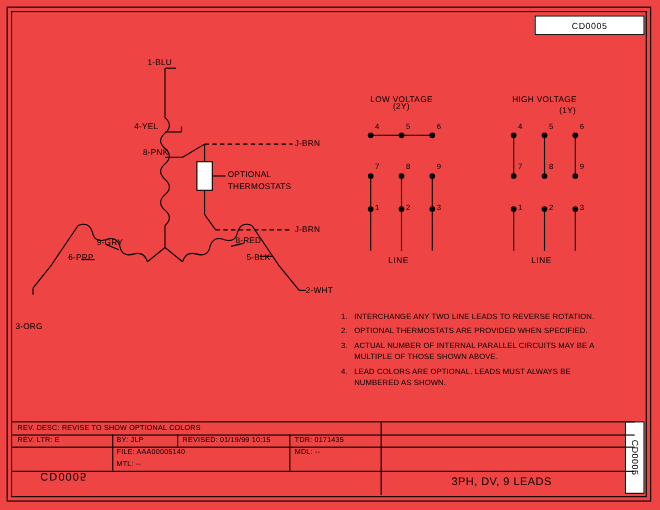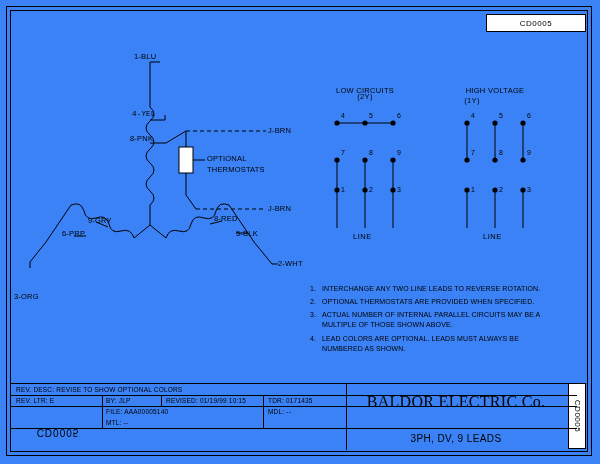--- a/index.html
+++ b/index.html
@@ -1,17 +1,17 @@
 <!DOCTYPE html>
 <html><head>
 <meta charset="utf-8">
 <style>
   html,body{margin:0;padding:0;background:#ffffff;}
   body{width:600px;height:464px;font-family:"Liberation Sans",sans-serif;color:#000;}
-  #sheet{position:relative;width:600px;height:464px;overflow:hidden;background:#3b82f6;}
+  #sheet{position:relative;width:600px;height:464px;overflow:hidden;background:#ef4444;}
   .frame{position:absolute;left:6px;top:6px;width:586px;height:450px;border:1px solid #000;box-sizing:border-box;}
   .inner{position:absolute;left:10px;top:10px;width:578px;height:442px;border:1px solid #000;box-sizing:border-box;}
   .topbox{position:absolute;right:14px;top:14px;width:100px;height:18px;border:1px solid #000;box-sizing:border-box;
           display:flex;align-items:center;justify-content:center;font-size:8px;letter-spacing:.5px;background:#fff;}
   .sidebox{position:absolute;right:14px;top:383px;width:18px;height:66px;border:1px solid #000;box-sizing:border-box;background:#fff;}
   .sidebox span{position:absolute;left:50%;top:50%;transform:translate(-50%,-50%) rotate(90deg);font-size:8px;letter-spacing:.5px;white-space:nowrap;}
   .lbl{position:absolute;font-size:7.5px;white-space:nowrap;letter-spacing:.2px;}
   svg.draw{position:absolute;left:0;top:0;width:600px;height:464px;pointer-events:none;}
   
   .notes{position:absolute;left:310px;top:284px;width:250px;font-size:7px;line-height:1.45;letter-spacing:.1px;}
@@ -136,53 +136,53 @@
       <circle cx="467" cy="160" r="2.6"></circle>
         <circle cx="495" cy="160" r="2.6"></circle>
         <circle cx="523" cy="160" r="2.6"></circle>
       <circle cx="467" cy="190" r="2.6"></circle>
         <circle cx="495" cy="190" r="2.6"></circle>
         <circle cx="523" cy="190" r="2.6"></circle>
     </g>
   </svg>
 
   <div class="lbl" style="left:134px;top:52px;">1-BLU</div>
-  <div class="lbl" style="left:132px;top:110px;font-family:Liberation Mono, monospace;">4-YEL</div>
+  <div class="lbl" style="left:122px;top:110px;">4-YEL</div>
   <div class="lbl" style="left:130px;top:134px;">8-PNK</div>
   <div class="lbl" style="left:88px;top:216px;">9-GRY</div>
   <div class="lbl" style="left:62px;top:229px;">6-PRP</div>
   <div class="lbl" style="left:14px;top:262px;margin-top:30px;">3-ORG</div>
   <div class="lbl" style="left:214px;top:214px;">8-RED</div>
-  <div class="lbl" style="left:236px;top:229px;">5-BLK</div>
+  <div class="lbl" style="left:224px;top:229px;">5-BLK</div>
   <div class="lbl" style="left:278px;top:259px;">2-WHT</div>
 
   <div class="lbl" style="left:268px;top:126px;">J-BRN</div>
   <div class="lbl" style="left:268px;top:204px;">J-BRN</div>
   <div class="lbl" style="left:207px;top:154px;">OPTIONAL</div>
   <div class="lbl" style="left:207px;top:165px;">THERMOSTATS</div>
 
-  <div class="hdr" style="left:315px;top:86px;width:100px;">LOW CIRCUITS</div>
+  <div class="hdr" style="left:315px;top:86px;width:100px;">LOW VOLTAGE</div>
   <div class="hdr" style="left:315px;top:92px;width:100px;">(2Y)</div>
 
   <div class="termnum" style="left:341px;top:112px;">4</div>
   <div class="termnum" style="left:369px;top:112px;">5</div>
   <div class="termnum" style="left:397px;top:112px;">6</div>
 
   <div class="termnum" style="left:341px;top:149px;">7</div>
   <div class="termnum" style="left:369px;top:149px;">8</div>
   <div class="termnum" style="left:397px;top:149px;">9</div>
 
   <div class="termnum" style="left:341px;top:186px;">1</div>
   <div class="termnum" style="left:369px;top:186px;">2</div>
   <div class="termnum" style="left:397px;top:186px;">3</div>
 
   <div class="linelbl" style="left:353px;top:232px;">LINE</div>
 
   <div class="hdr" style="left:445px;top:86px;width:100px;">HIGH VOLTAGE</div>
-  <div class="hdr" style="left:422px;top:96px;width:100px;text-align:center;">(1Y)</div>
+  <div class="hdr" style="left:466px;top:96px;width:100px;text-align:center;">(1Y)</div>
 
   <div class="termnum" style="left:471px;top:112px;">4</div>
   <div class="termnum" style="left:499px;top:112px;">5</div>
   <div class="termnum" style="left:527px;top:112px;">6</div>
 
   <div class="termnum" style="left:471px;top:149px;">7</div>
   <div class="termnum" style="left:499px;top:149px;">8</div>
   <div class="termnum" style="left:527px;top:149px;">9</div>
 
   <div class="termnum" style="left:471px;top:186px;">1</div>
@@ -217,16 +217,15 @@
   <div class="cellbase" style="left:13px;top:395px;width:78px;height:11px;">REV. LTR:  E</div>
   <div class="cellbase" style="left:103px;top:395px;width:58px;height:11px;">BY:  JLP</div>
   <div class="cellbase" style="left:163px;top:395px;width:100px;height:11px;">REVISED: 01/19/99 10:15</div>
   <div class="cellbase" style="left:265px;top:395px;width:70px;height:11px;">TDR: 0171435</div>
   <div class="cellbase" style="left:103px;top:406px;width:150px;height:11px;">FILE: AAA00005140</div>
   <div class="cellbase" style="left:265px;top:406px;width:70px;height:11px;">MDL: --</div>
   <div class="cellbase" style="left:103px;top:417px;width:150px;height:11px;">MTL: --</div>
 
   <div class="bigcd">CD0005</div>
 
-  <div class="brand">BALDOR ELECTRIC Co.</div>
   <div class="subtitle">3PH, DV, 9 LEADS</div>
 
 </div>
 
 </body></html>

